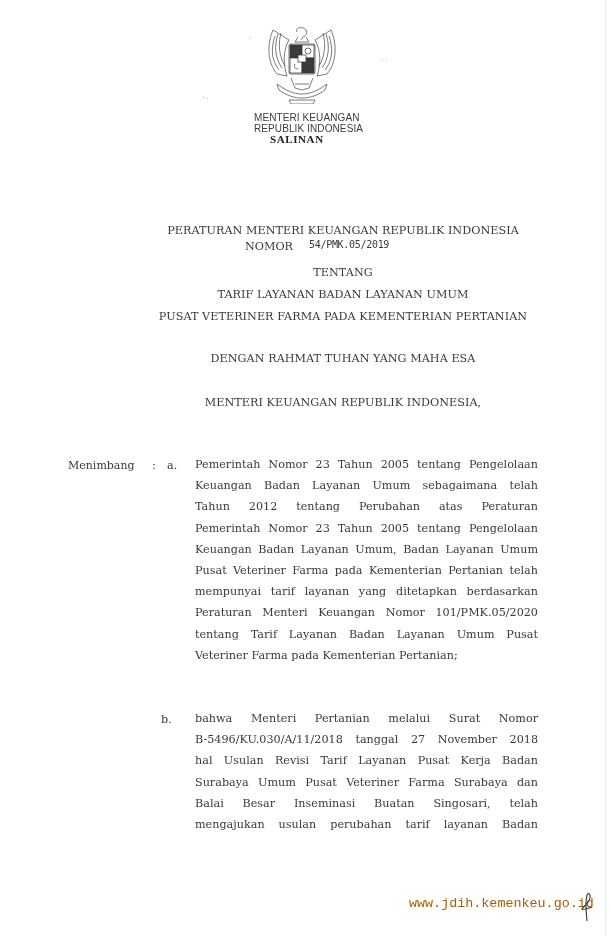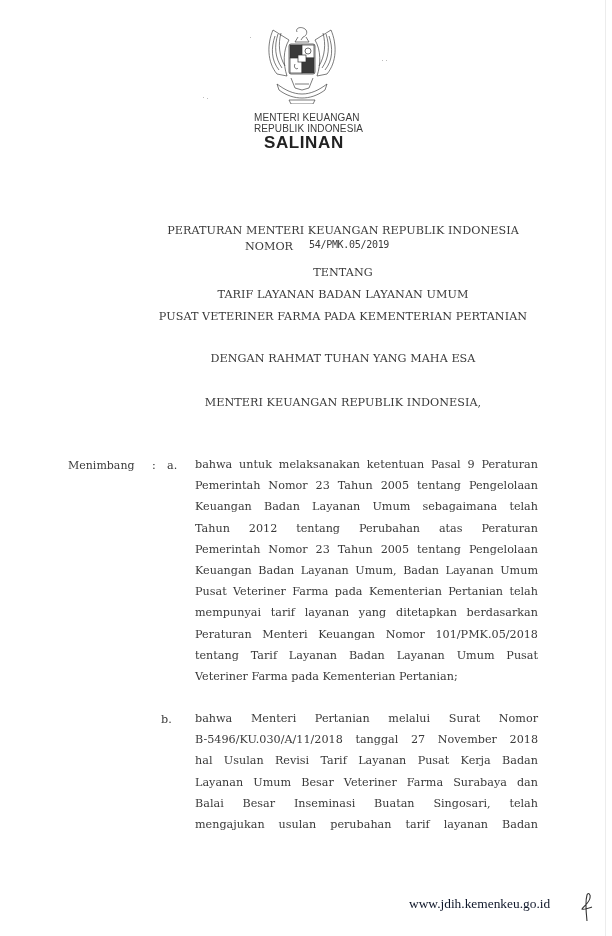--- a/index.html
+++ b/index.html
@@ -36,25 +36,25 @@
       left: 254px;
       top: 113px;
       font-family: "Liberation Sans", sans-serif;
       font-size: 10px;
       line-height: 10.5px;
       color: #3c3c3c;
       letter-spacing: 0.1px;
     }
     .salinan {
       position: absolute;
-      left: 264px;
+      left: 270px;
       top: 133px;
-      font-family: Liberation Sans, sans-serif;
+      font-family: Liberation Serif, serif;
       font-weight: bold;
-      font-size: 17px;
+      font-size: 11px;
       letter-spacing: 0.6px;
       color: #222;
     }
     
     .center-line {
       position: absolute;
       left: 9px;
       width: 612px;
       text-align: center;
       font-family: "DejaVu Serif", serif;
@@ -112,23 +112,23 @@
       text-align: justify;
       text-align-last: justify;
       white-space: nowrap;
       overflow: visible;
     }
     .para .ln.last { text-align-last: left; }
     .footer-url {
       position: absolute;
       left: 409px;
       top: 896px;
-      font-family: Liberation Serif, serif;
+      font-family: Liberation Mono, monospace;
       font-size: 13.4px;
-      color: #0f172a;
+      color: #a16207;
       white-space: nowrap;
     }
     .paraf {
       position: absolute;
       left: 579px;
       top: 892px;
       width: 16px;
       height: 30px;
     }
     .speck { position: absolute; background: #bdbdbd; width: 1px; height: 1px; }
@@ -194,39 +194,38 @@
 <div class="center-line" style="top:310px">PUSAT VETERINER FARMA PADA KEMENTERIAN PERTANIAN</div>
 
 <div class="center-line" style="top:352px">DENGAN RAHMAT TUHAN YANG MAHA ESA</div>
 <div class="center-line" style="top:396px">MENTERI KEUANGAN REPUBLIK INDONESIA,</div>
 
 <div class="body-label">Menimbang</div>
 <div class="body-colon">:</div>
 
 <div class="item-letter" style="top:459px">a.</div>
 <div class="para" style="top:454px">
-  <span class="ln">bahwa untuk melaksanakan ketentuan Pasal 9 Peraturan</span>
   <span class="ln">Pemerintah Nomor 23 Tahun 2005 tentang Pengelolaan</span>
   <span class="ln">Keuangan Badan Layanan Umum sebagaimana telah</span>
   <span class="ln">Tahun 2012 tentang Perubahan atas Peraturan</span>
   <span class="ln">Pemerintah Nomor 23 Tahun 2005 tentang Pengelolaan</span>
   <span class="ln">Keuangan Badan Layanan Umum, Badan Layanan Umum</span>
   <span class="ln">Pusat Veteriner Farma pada Kementerian Pertanian telah</span>
   <span class="ln">mempunyai tarif layanan yang ditetapkan berdasarkan</span>
-  <span class="ln">Peraturan Menteri Keuangan Nomor 101/PMK.05/2018</span>
+  <span class="ln">Peraturan Menteri Keuangan Nomor 101/PMK.05/2020</span>
   <span class="ln">tentang Tarif Layanan Badan Layanan Umum Pusat</span>
   <span class="ln last">Veteriner Farma pada Kementerian Pertanian;</span>
 </div>
 
 <div class="item-letter b" style="top:713px">b.</div>
 <div class="para" style="top:708px">
   <span class="ln">bahwa Menteri Pertanian melalui Surat Nomor</span>
   <span class="ln">B-5496/KU.030/A/11/2018 tanggal 27 November 2018</span>
   <span class="ln">hal Usulan Revisi Tarif Layanan Pusat Kerja Badan</span>
-  <span class="ln">Layanan Umum Besar Veteriner Farma Surabaya dan</span>
+  <span class="ln">Surabaya Umum Pusat Veteriner Farma Surabaya dan</span>
   <span class="ln">Balai Besar Inseminasi Buatan Singosari, telah</span>
   <span class="ln">mengajukan usulan perubahan tarif layanan Badan</span>
 </div>
 
 <a class="footer-url">www.jdih.kemenkeu.go.id</a>
 <svg class="paraf" viewBox="0 0 16 30">
   <path d="M8 29 C7 20 6 10 8 3 C9 0 12 2 11 6 C10 11 5 14 3 17 C5 18 10 16 13 15" fill="none" stroke="#333" stroke-width="1.1"></path>
 </svg>
 
 </body></html>

